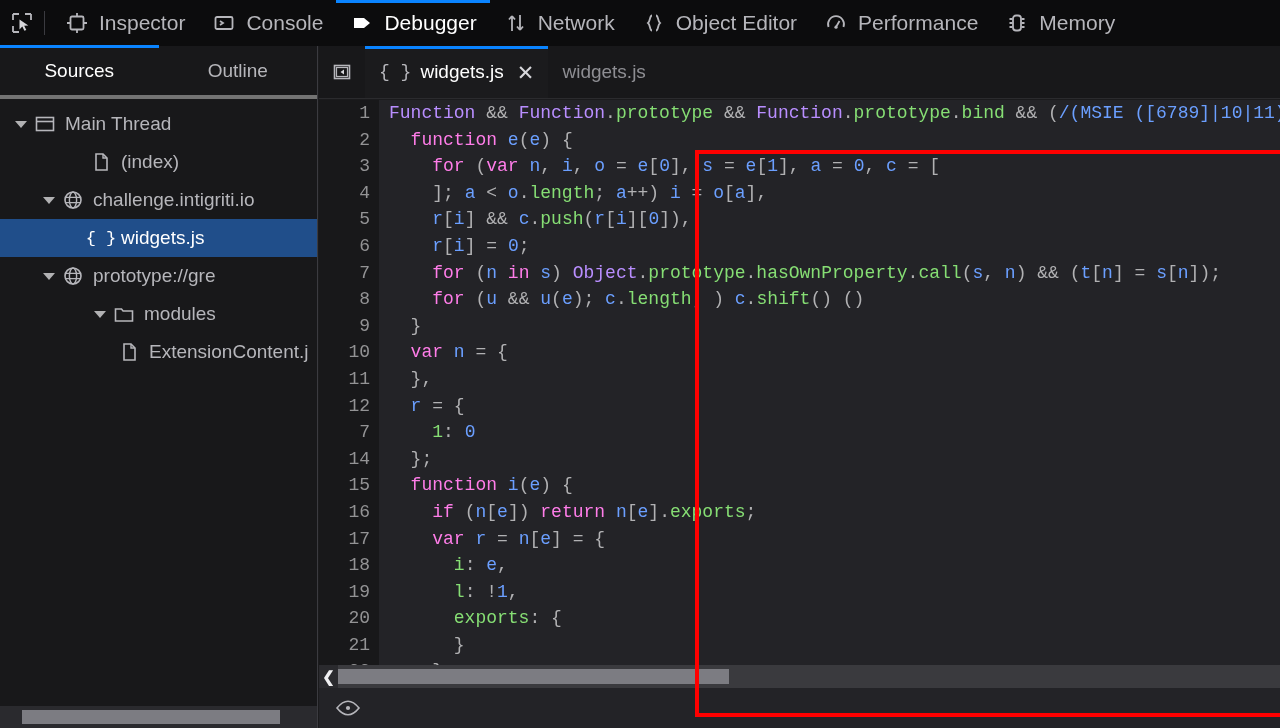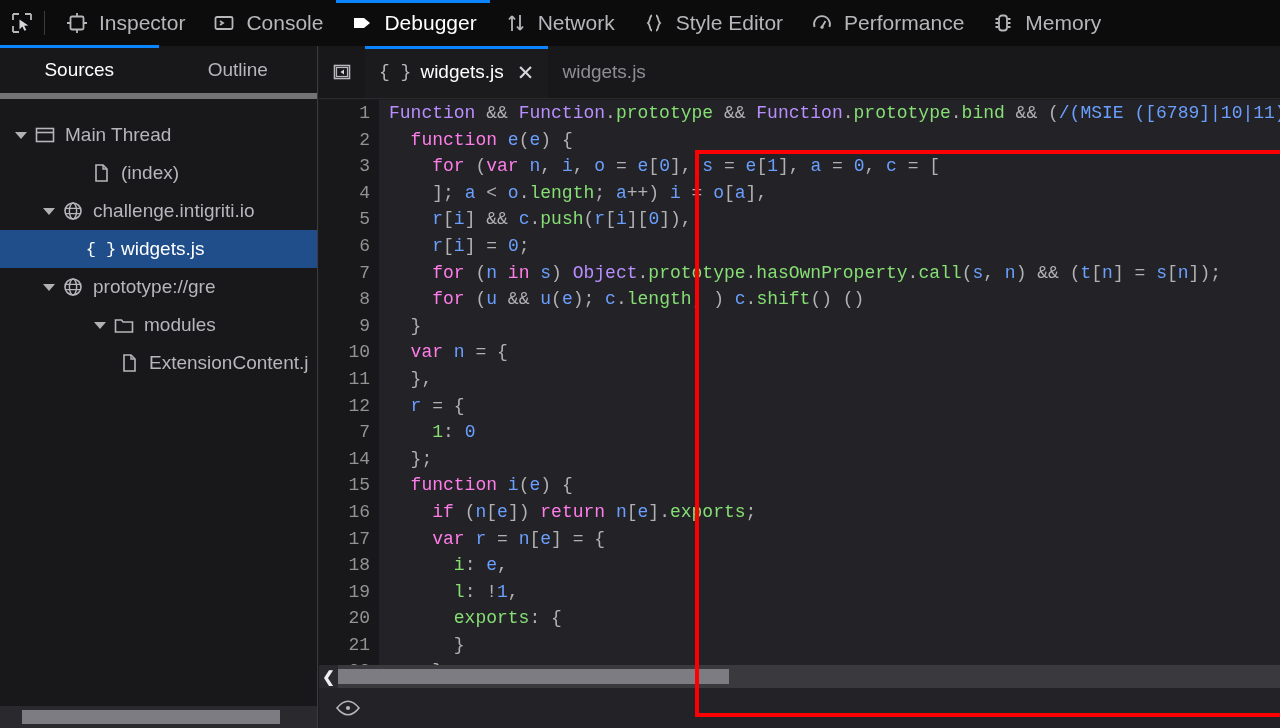--- a/index.html
+++ b/index.html
@@ -59,21 +59,21 @@
   #sources-pane {
     position: absolute; top: 0; left: 0;
     width: 318px; height: 682px;
     background: #18181a;
     border-right: 1px solid #3b3b40;
   }
   #sources-pane-tabs {
     position: relative;
     height: 53px;
     display: flex;
-    border-bottom: 6px solid #737373;
+    border-bottom: 4px solid #737373;
     background: #18181a;
   }
   .pane-tab {
     flex: 1 1 0;
     display: flex; align-items: center; justify-content: center;
     font-size: 19px;
     color: #b6b6bb;
     position: relative;
   }
   .pane-tab.active { color: #ffffff; }
@@ -82,21 +82,21 @@
     height: 3px; background: #0a84ff;
   }
   .pane-tab + .pane-tab::before {
     content: ""; position: absolute; left: 0; top: 10px; bottom: 10px;
     width: 0px;
   }
 
   #source-tree {
     position: absolute; top: 54px; left: 0; right: 0; bottom: 22px;
     overflow: hidden;
-    padding-top: 16px;
+    padding-top: 5px;
     text-align: right;
   }
   .tree-row {
     height: 38px;
     display: flex; align-items: center;
     font-size: 19px;
     color: #b6b6bb;
     white-space: nowrap;
   }
   .tree-row.selected { background: #204e8a; color: #ffffff; }
@@ -297,21 +297,21 @@
     </span>
     <span>Network</span>
   </div>
 
   <div class="tool-tab">
     <span class="tt-icon">
       <svg width="22" height="22" viewBox="0 0 22 22">
           <path d="M9 3.5C6.5 3.5 7.5 9 5 11c2.5 2 1.5 7.5 4 7.5M13 3.5c2.5 0 1.5 5.5 4 7.5-2.5 2-1.5 7.5-4 7.5" fill="none" stroke="#b6b6bb" stroke-width="1.8"></path>
         </svg>
     </span>
-    <span>Style Editor</span>
+    <span>Object Editor</span>
   </div>
 
   <div class="tool-tab">
     <span class="tt-icon">
       <svg width="22" height="22" viewBox="0 0 22 22">
           <path d="M3.5 15a8 8 0 1 1 15 0" fill="none" stroke="#b6b6bb" stroke-width="1.8"></path>
           <path d="M11 15l3.5-6" stroke="#b6b6bb" stroke-width="1.8" fill="none"></path>
           <circle cx="11" cy="15.2" r="1.6" fill="#b6b6bb"></circle>
         </svg>
     </span>

